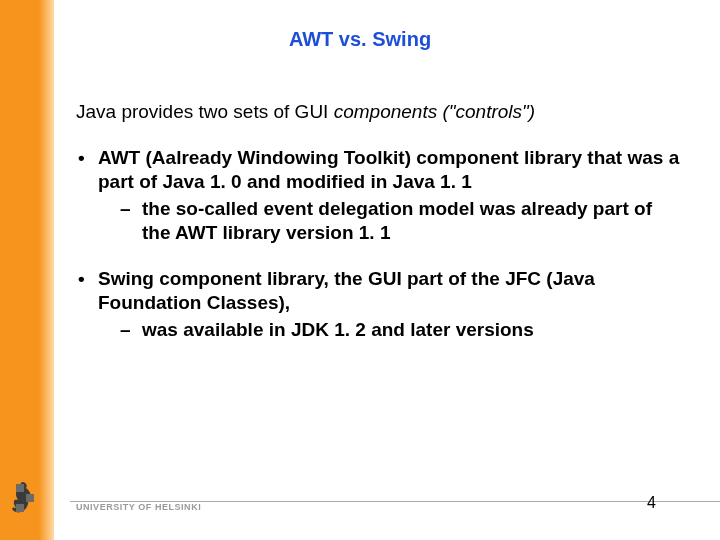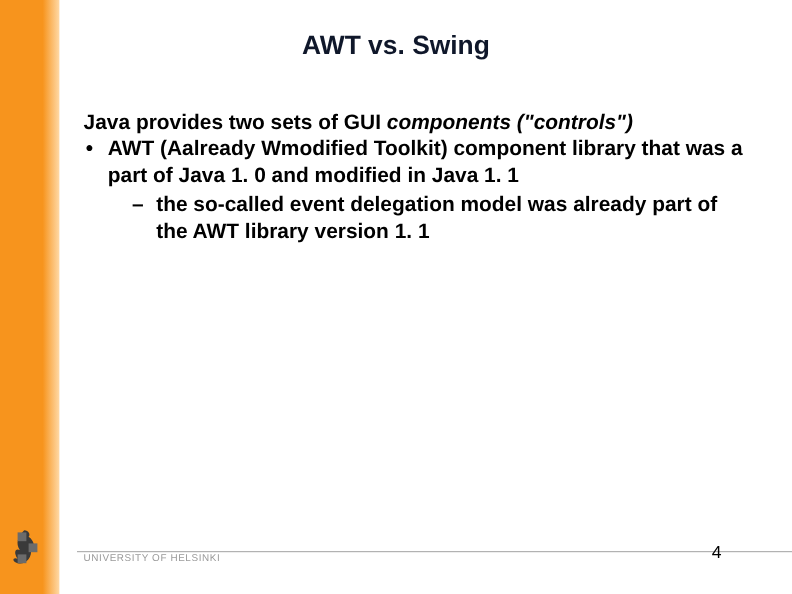--- a/index.html
+++ b/index.html
@@ -16,35 +16,36 @@
     left:0;top:0;
     width:54px;height:540px;
     background:linear-gradient(to right,#f7941d 0%,#f7941d 72%,#ffd9a6 100%);
   }
   
   .title{
     position:absolute;
     left:0;top:28px;
     width:720px;
     text-align:center;
-    font-size:24px;
+    font-size:20px;
     font-weight:bold;
-    color:#0f172a;
+    color:#1d4ed8;
   }
   
   .content{
     position:absolute;
     left:76px;top:100px;
     width:610px;
     font-size:19px;
     color:#000;
     line-height:1.25;
   }
   .lead{
-    font-weight:bold;
+    font-weight:normal;
+    margin-bottom:22px;
   }
   .lead .em{font-style:italic}
   ul.bul{list-style:none;padding:0;margin:0}
   ul.bul>li{
     position:relative;
     padding-left:22px;
     font-weight:bold;
     margin-bottom:22px;
   }
   ul.bul>li::before{
@@ -82,42 +83,46 @@
   .logo .sq.c{left:8px;top:24px}
   .logo .flame{
     position:absolute;left:0;top:0;width:28px;height:34px;
   }
   .uni{
     position:absolute;
     left:76px;bottom:28px;
     font-size:9px;
     letter-spacing:0.06em;
     color:#9a9a9a;
+    font-weight:bold;
   }
   .pagenum{
     position:absolute;
     right:64px;bottom:28px;
     font-size:16px;
     color:#000;
   }
 </style>
 </head>
 <body>
 
 <div class="sidebar"></div>
 
 <div class="title">AWT vs. Swing</div>
 
 <div class="content">
   <div class="lead">
     <span>Java provides two sets of GUI </span><span class="em">components ("controls")</span>
   </div>
   <ul class="bul" id="bul">
-      <li><span class="it">AWT (</span><span class="it">A</span><span>already </span><span class="it">W</span><span>modified </span><span class="it">T</span><span>oolkit) component library that was a part of Java 1. 0 and modified in Java 1. 1</span><ul class="sub">
+      <li><span class="it">AWT (</span><span class="it">A</span><span>already </span><span class="it">W</span><span>indowing </span><span class="it">T</span><span>oolkit) component library that was a part of Java 1. 0 and modified in Java 1. 1</span><ul class="sub">
           <li><span>the so-called </span><span class="it">event delegation model</span><span> was already part of the AWT library version 1. 1</span></li>
+        </ul></li>
+      <li><span class="it">Swing</span><span> component library, the GUI part of the JFC (Java Foundation Classes),</span><ul class="sub">
+          <li><span>was available in JDK 1. 2 and later versions</span></li>
         </ul></li>
     </ul>
 </div>
 
 <div class="footline"></div>
 
 <div class="logo">
   <svg class="flame" viewBox="0 0 28 34">
     <path d="M14 2 C8 8 6 14 10 20 C6 18 4 22 8 28 C4 26 2 30 8 32 C14 34 22 28 20 18 C24 20 24 12 18 8 C20 6 18 2 14 2 Z" fill="#3a3a3a"></path>
   </svg>

